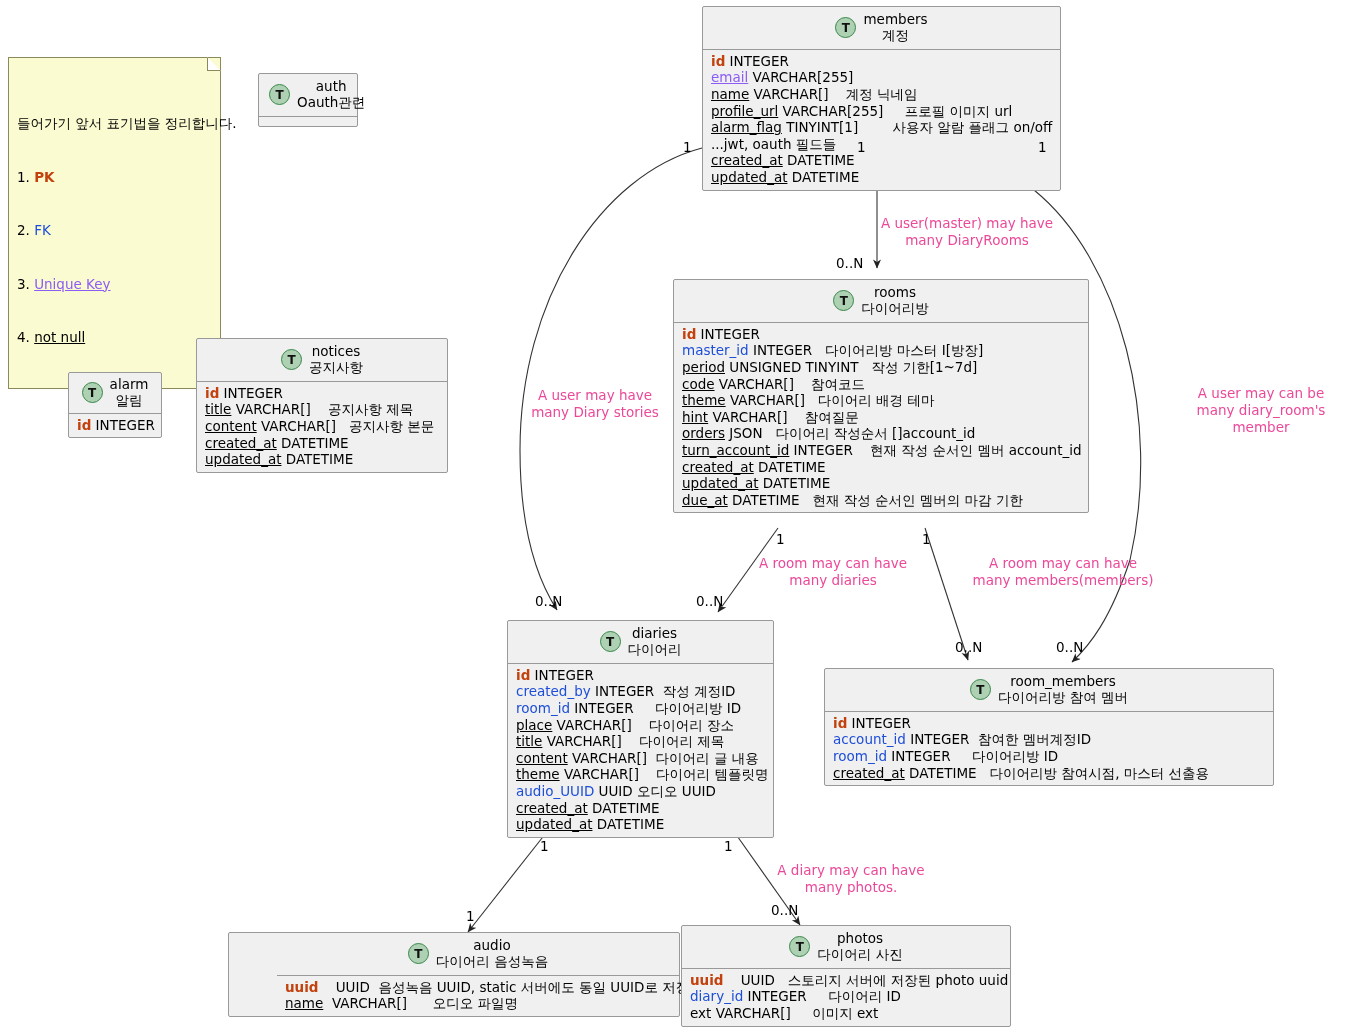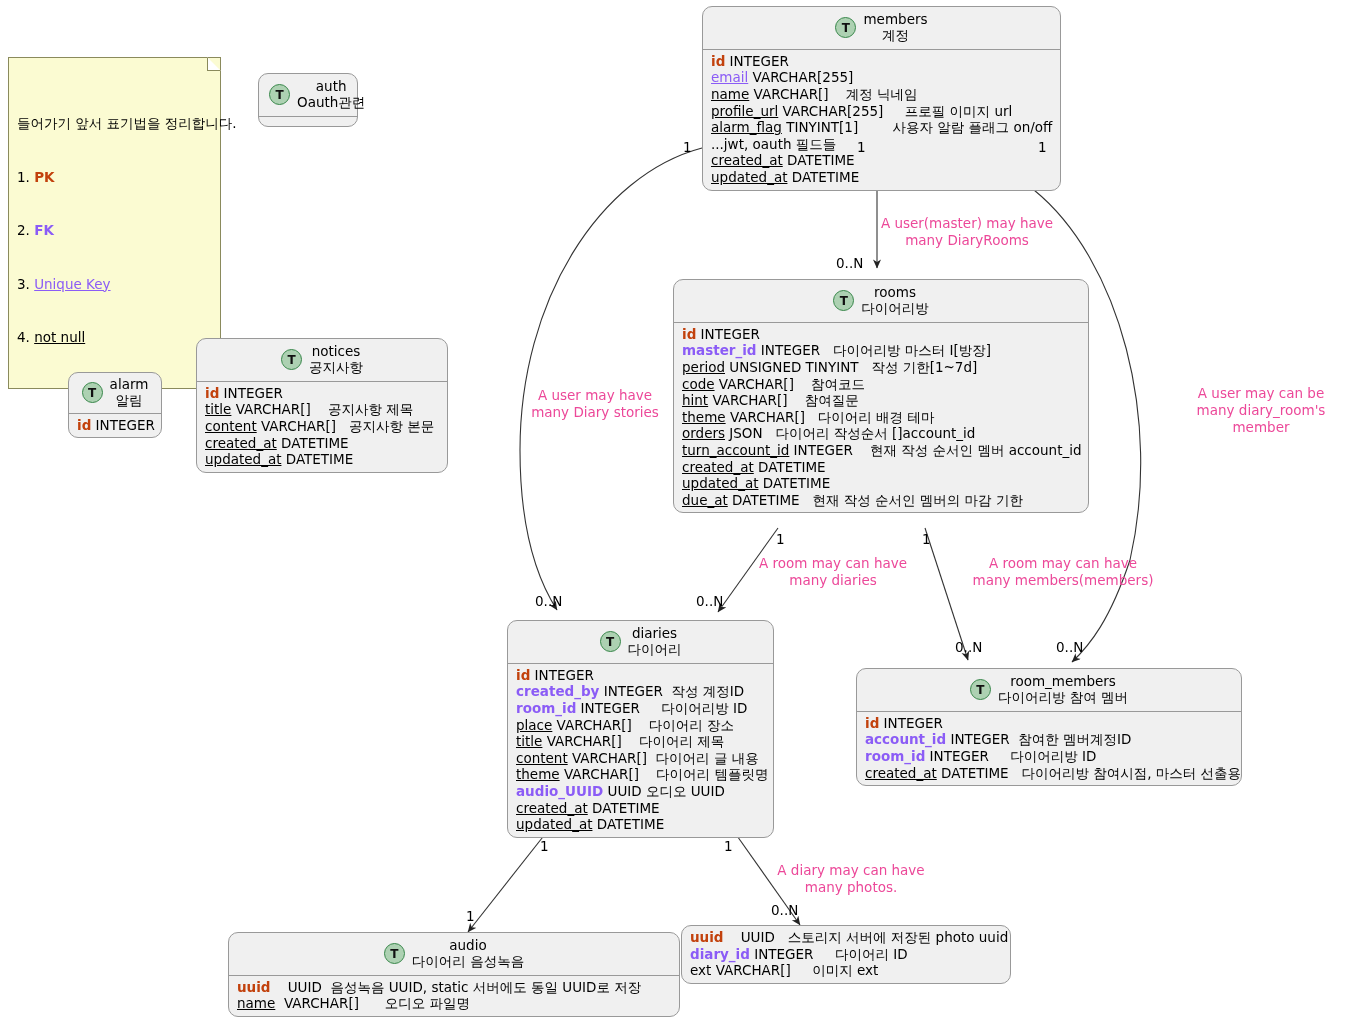--- a/index.html
+++ b/index.html
@@ -29,21 +29,21 @@
     height: 1029px;
     pointer-events: none;
   }
 
   
   .entity {
     position: absolute;
     box-sizing: border-box;
     background: #f0f0f0;
     border: 1px solid #999999;
-    border-radius: 10px;
+    border-radius: 2px;
     box-shadow: 0 0 0 0 rgba(0,0,0,0);
   }
   .entity .ehead {
     padding: 5px 10px 5px 10px;
     text-align: center;
     border-bottom: 1px solid #999999;
     line-height: 1.18;
     white-space: nowrap;
   }
   .ehead .hrow {
@@ -78,21 +78,21 @@
   .esub  { display: block; }
 
   .entity .ebody {
     padding: 3px 8px 4px 8px;
   }
   .field {
     white-space: pre;
     line-height: 1.23;
   }
   .pk   { color: #c2410c; font-weight: bold; }
-  .fk   { color: #8b5cf6; font-weight: bold; }
+  .fk   { color: #1d4ed8; font-weight: normal; }
   .uk   { color: #8b5cf6; text-decoration: underline; }
   .nn   { text-decoration: underline; }
   .plain{ }
 
   
   .note {
     position: absolute;
     box-sizing: border-box;
     background: #FBFB dd;
     background: #FBFBD2;
@@ -245,22 +245,22 @@
           <span class="ename">rooms</span>
           <span class="esub">다이어리방</span>
         </span>
       </span>
     </div>
     <div class="ebody">
       <div class="field"><span class="pk">id</span><span> INTEGER</span></div>
       <div class="field"><span class="fk">master_id</span><span> INTEGER   다이어리방 마스터 I[방장]</span></div>
       <div class="field"><span class="nn">period</span><span> UNSIGNED TINYINT   작성 기한[1~7d]</span></div>
       <div class="field"><span class="nn">code</span><span> VARCHAR[]    참여코드</span></div>
+      <div class="field"><span class="nn">theme</span><span> VARCHAR[]   다이어리 배경 테마</span></div>
       <div class="field"><span class="nn">hint</span><span> VARCHAR[]    참여질문</span></div>
-      <div class="field"><span class="nn">theme</span><span> VARCHAR[]   다이어리 배경 테마</span></div>
       <div class="field"><span class="nn">orders</span><span> JSON   다이어리 작성순서 []account_id</span></div>
       <div class="field"><span class="nn">turn_account_id</span><span> INTEGER    현재 작성 순서인 멤버 account_id</span></div>
       <div class="field"><span class="nn">created_at</span><span> DATETIME</span></div>
       <div class="field"><span class="nn">updated_at</span><span> DATETIME</span></div>
       <div class="field"><span class="nn">due_at</span><span> DATETIME   현재 작성 순서인 멤버의 마감 기한</span></div>
     </div>
   </div>
 
   <div class="entity" style="left:507px; top:620px; width:267px;">
     <div class="ehead">
@@ -279,55 +279,64 @@
       <div class="field"><span class="nn">place</span><span> VARCHAR[]    다이어리 장소</span></div>
       <div class="field"><span class="nn">title</span><span> VARCHAR[]    다이어리 제목</span></div>
       <div class="field"><span class="nn">content</span><span> VARCHAR[]  다이어리 글 내용</span></div>
       <div class="field"><span class="nn">theme</span><span> VARCHAR[]    다이어리 템플릿명</span></div>
       <div class="field"><span class="fk">audio_UUID</span><span> UUID 오디오 UUID</span></div>
       <div class="field"><span class="nn">created_at</span><span> DATETIME</span></div>
       <div class="field"><span class="nn">updated_at</span><span> DATETIME</span></div>
     </div>
   </div>
 
-  <div class="entity" style="left:856px; top:668px; width:386px;">
+  <div class="entity" style="left:824px; top:668px; width:450px;">
     <div class="ehead">
       <span class="hrow">
         <span class="tcircle"></span>
         <span class="titlewrap">
           <span class="ename">room_members</span>
           <span class="esub">다이어리방 참여 멤버</span>
         </span>
       </span>
     </div>
     <div class="ebody">
       <div class="field"><span class="pk">id</span><span> INTEGER</span></div>
       <div class="field"><span class="fk">account_id</span><span> INTEGER  참여한 멤버계정ID</span></div>
       <div class="field"><span class="fk">room_id</span><span> INTEGER     다이어리방 ID</span></div>
       <div class="field"><span class="nn">created_at</span><span> DATETIME   다이어리방 참여시점, 마스터 선출용</span></div>
     </div>
   </div>
 
-  <div class="entity" style="left:228px; top:932px; width:452px;">
+  <div class="entity" style="left:228px; top:932px; width:452px;padding-left:48px;">
     <div class="ehead">
       <span class="hrow">
         <span class="tcircle"></span>
         <span class="titlewrap">
           <span class="ename">audio</span>
           <span class="esub">다이어리 음성녹음</span>
         </span>
       </span>
     </div>
     <div class="ebody">
       <div class="field"><span class="pk">uuid</span><span>    UUID  음성녹음 UUID, static 서버에도 동일 UUID로 저장</span></div>
       <div class="field"><span class="nn">name</span><span>  VARCHAR[]      오디오 파일명</span></div>
     </div>
   </div>
 
   <div class="entity" style="left:681px; top:925px; width:330px;">
+    <div class="ehead">
+      <span class="hrow">
+        <span class="tcircle"></span>
+        <span class="titlewrap">
+          <span class="ename">photos</span>
+          <span class="esub">다이어리 사진</span>
+        </span>
+      </span>
+    </div>
     <div class="ebody">
       <div class="field"><span class="pk">uuid</span><span>    UUID   스토리지 서버에 저장된 photo uuid</span></div>
       <div class="field"><span class="fk">diary_id</span><span> INTEGER     다이어리 ID</span></div>
       <div class="field"><span class="plain">ext</span><span> VARCHAR[]     이미지 ext</span></div>
     </div>
   </div>
 
   <div class="mult" style="left:857px; top:139px;">1</div>
   <div class="elabel" style="left:862px; top:215px; width:210px; white-space:pre-line;">A user(master) may have
 many DiaryRooms</div>

